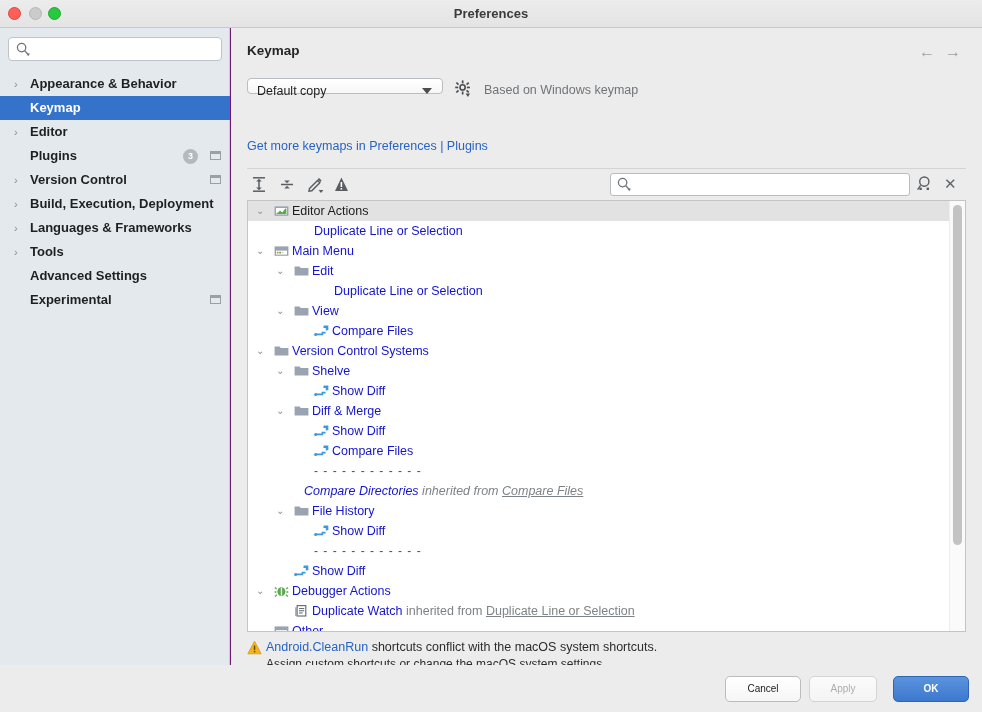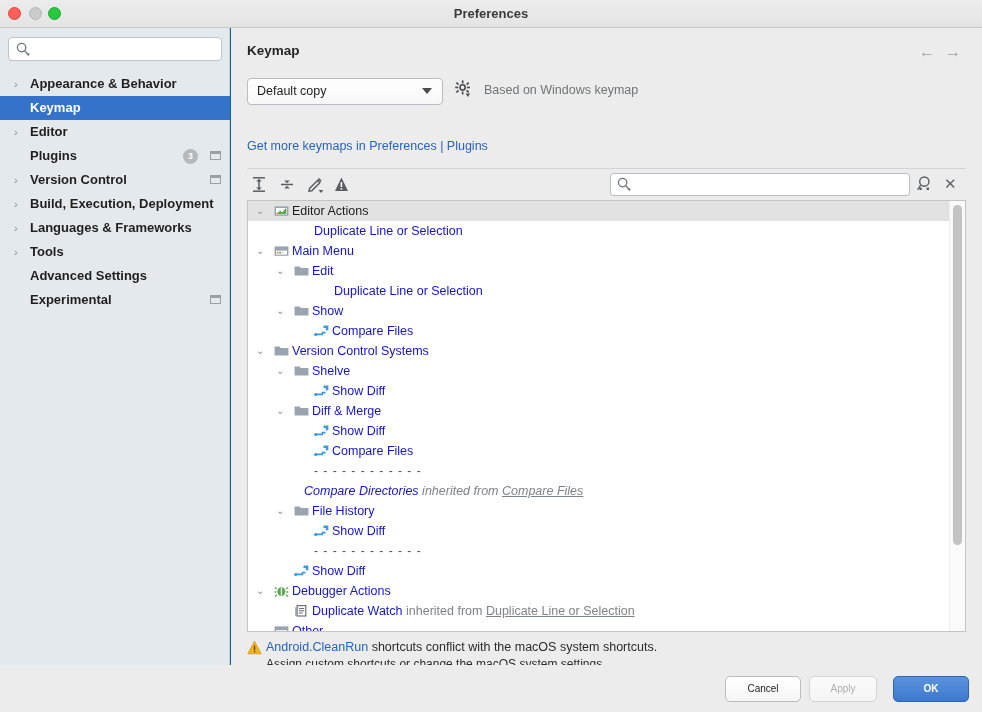--- a/index.html
+++ b/index.html
@@ -8,21 +8,21 @@
     width: 982px; height: 712px;
     font-family: "Liberation Sans", sans-serif;
     font-size: 13px;
     background: #ececec;
     overflow: hidden;
     -webkit-font-smoothing: antialiased;
   }
   #window {
     position: relative;
     width: 982px; height: 712px;
-    background: #0369a1;
+    background: #701a75;
     overflow: hidden;
   }
 
   
   #titlebar {
     position: absolute; left:0; top:0; width:982px; height:28px;
     background: linear-gradient(#ececec,#e4e4e4);
     border-bottom: 1px solid #c8c8c8;
   }
   #titlebar .title {
@@ -102,21 +102,21 @@
     position:absolute; left:16px; top:15px;
     font-size:13.5px; font-weight:bold; color:#262626;
   }
   .navarrow {
     position:absolute; top:15px; font-size:16px; color:#9a9fa4;
   }
   #navback { left:688px; }
   #navfwd  { left:714px; }
 
   #keymapSelect {
-    position:absolute; left:16px; top:50px; width:196px; height:27px;
+    position:absolute; left:16px; top:50px; width:196px; height:16px;
     background:linear-gradient(#ffffff,#f7f7f7);
     border:1px solid #b9bdc1; border-radius:4px;
   }
   #keymapSelect .val {
     position:absolute; left:9px; top:0; height:24px; line-height:24px;
     font-size:12.5px; color:#1d1d1d;
   }
   #keymapSelect .caret {
     position:absolute; right:10px; top:9px;
     width:0;height:0;border-left:5px solid transparent;border-right:5px solid transparent;
@@ -386,21 +386,21 @@
             <span class="tlabel" style="left: 64px;"><span class="name">Edit</span></span>
           </div>
           <div class="trow">
             <span class="tlabel" style="left: 86px;"><span class="name">Duplicate Line or Selection</span></span>
           </div>
           <div class="trow">
             <span class="twist" style="left: 28px;">⌄</span>
             <span class="tico" style="left: 46px;"><svg width="15" height="14" viewBox="0 0 15 14">
                 <path d="M0.6 2.6 h5 l1.2 1.4 h7.6 v7.6 h-13.8 z" fill="#9aa4b0"></path>
               </svg></span>
-            <span class="tlabel" style="left: 64px;"><span class="name">Show</span></span>
+            <span class="tlabel" style="left: 64px;"><span class="name">View</span></span>
           </div>
           <div class="trow">
             <span class="tico" style="left: 66px;"><svg width="15" height="14" viewBox="0 0 15 14">
                 <path d="M1 10.4 L8.4 10.4 L8.4 8.6 L11.6 8.6" stroke="#3b99e0" stroke-width="1.6" fill="none"></path>
                 <path d="M9.4 3.2 L12.6 3.2 L12.6 6.4" stroke="#3b99e0" stroke-width="1.6" fill="none"></path>
                 <path d="M9.8 2.2 L13.6 2.2 L13.6 6" stroke="#3b99e0" stroke-width="1.5" fill="none"></path>
                 <circle cx="1.6" cy="10.6" r="1.5" fill="#3b99e0"></circle>
               </svg></span>
             <span class="tlabel" style="left: 84px;"><span class="name">Compare Files</span></span>
           </div>

